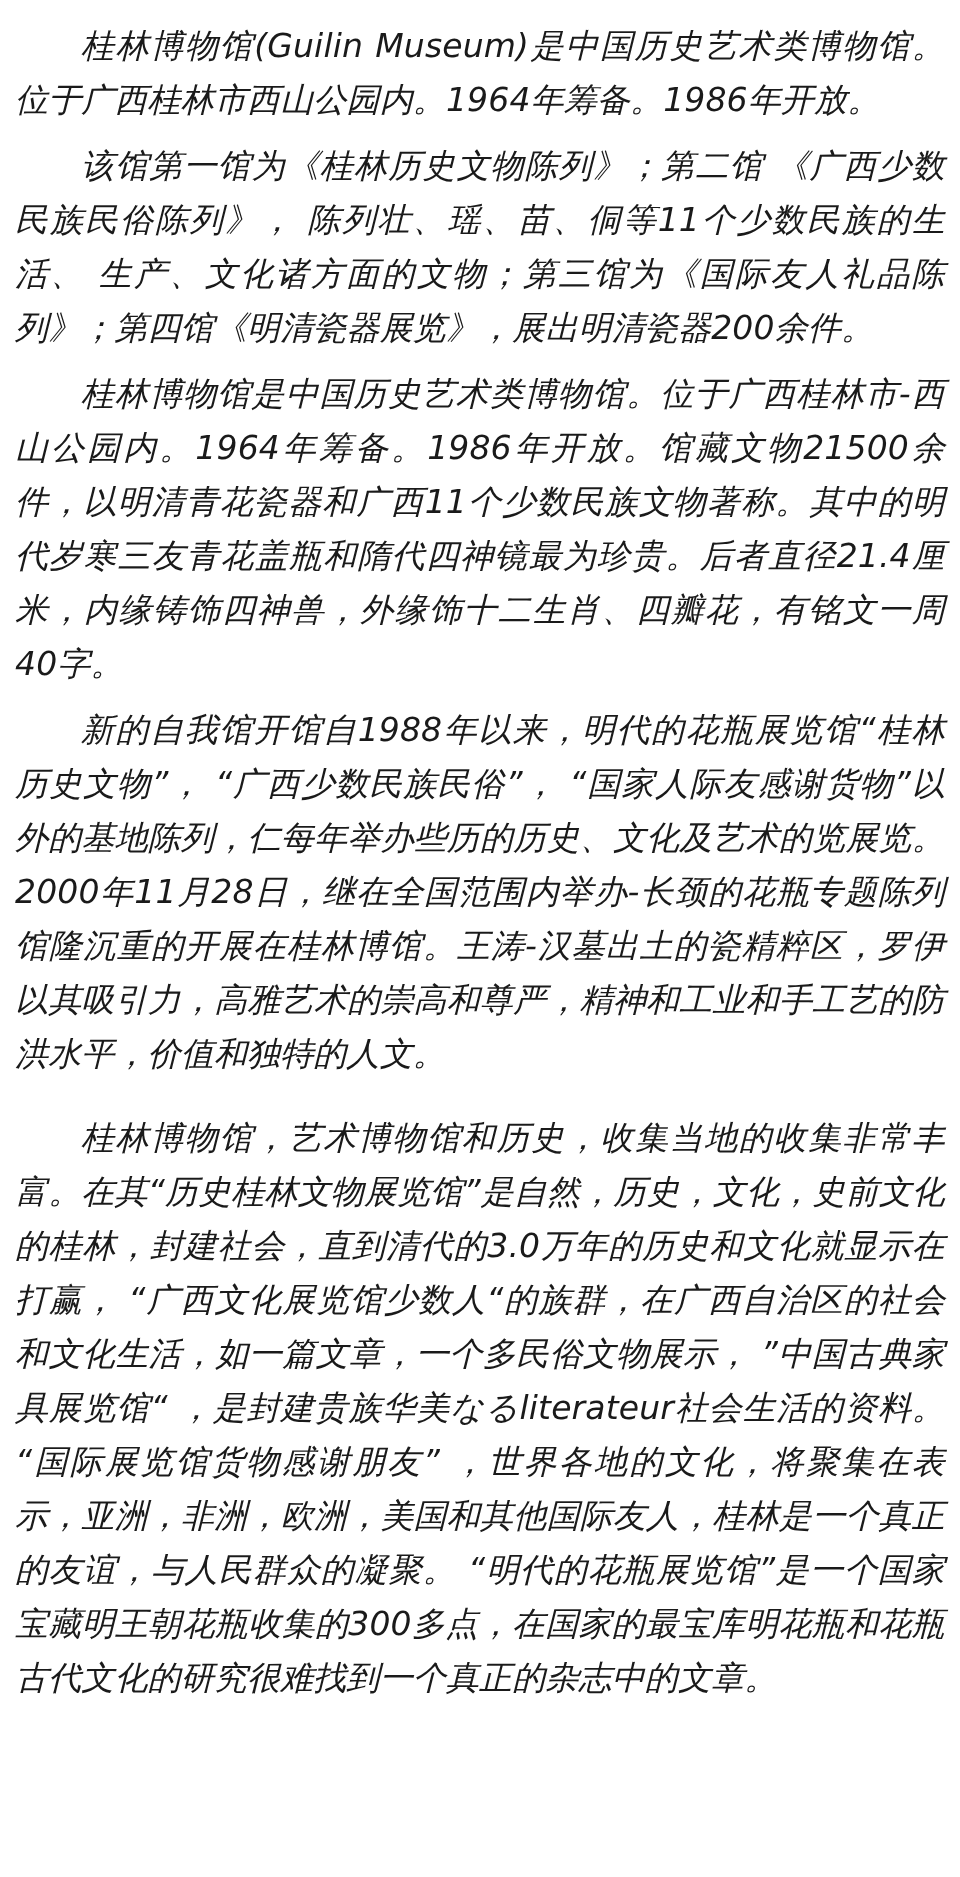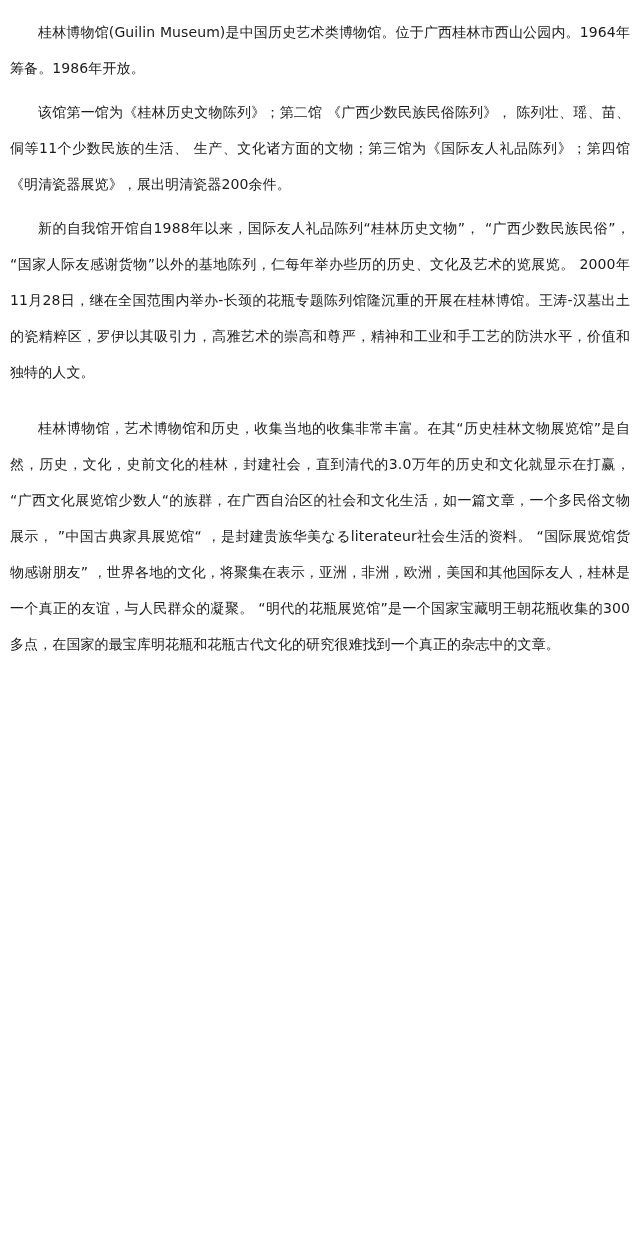--- a/index.html
+++ b/index.html
@@ -12,35 +12,37 @@
     min-height: 1251px;
     font-family: "DejaVu Sans", "Liberation Sans", sans-serif;
     color: #1a1a1a;
   }
   .page {
     width: 640px;
     box-sizing: border-box;
     padding: 14px 10px 10px 10px;
   }
   .para {
-    font-size: 14px;
+    font-size: 22px;
     line-height: 36px;
     text-align: justify;
     text-justify: inter-ideograph;
     text-indent: 2em;
     margin: 0 0 8px 0;
     letter-spacing: 0.1px;
     word-break: break-word;
+    font-style: italic;
   }
   .para:last-child {
     margin-bottom: 0;
     margin-top: 20px;
   }
 </style>
 </head>
 <body>
 
 <div class="page">
   <p class="para">桂林博物馆(Guilin Museum)是中国历史艺术类博物馆。位于广西桂林市西山公园内。1964年筹备。1986年开放。</p>
   <p class="para">该馆第一馆为《桂林历史文物陈列》；第二馆 《广西少数民族民俗陈列》， 陈列壮、瑶、苗、侗等11个少数民族的生活、 生产、文化诸方面的文物；第三馆为《国际友人礼品陈列》；第四馆《明清瓷器展览》，展出明清瓷器200余件。</p>
-  <p class="para">新的自我馆开馆自1988年以来，国际友人礼品陈列“桂林历史文物”， “广西少数民族民俗”， “国家人际友感谢货物”以外的基地陈列，仁每年举办些历的历史、文化及艺术的览展览。 2000年11月28日，继在全国范围内举办-长颈的花瓶专题陈列馆隆沉重的开展在桂林博馆。王涛-汉墓出土的瓷精粹区，罗伊以其吸引力，高雅艺术的崇高和尊严，精神和工业和手工艺的防洪水平，价值和独特的人文。</p>
+  <p class="para">桂林博物馆是中国历史艺术类博物馆。位于广西桂林市-西山公园内。1964年筹备。1986年开放。馆藏文物21500余件，以明清青花瓷器和广西11个少数民族文物著称。其中的明代岁寒三友青花盖瓶和隋代四神镜最为珍贵。后者直径21.4厘米，内缘铸饰四神兽，外缘饰十二生肖、四瓣花，有铭文一周40字。</p>
+  <p class="para">新的自我馆开馆自1988年以来，明代的花瓶展览馆“桂林历史文物”， “广西少数民族民俗”， “国家人际友感谢货物”以外的基地陈列，仁每年举办些历的历史、文化及艺术的览展览。 2000年11月28日，继在全国范围内举办-长颈的花瓶专题陈列馆隆沉重的开展在桂林博馆。王涛-汉墓出土的瓷精粹区，罗伊以其吸引力，高雅艺术的崇高和尊严，精神和工业和手工艺的防洪水平，价值和独特的人文。</p>
   <p class="para">桂林博物馆，艺术博物馆和历史，收集当地的收集非常丰富。在其“历史桂林文物展览馆”是自然，历史，文化，史前文化的桂林，封建社会，直到清代的3.0万年的历史和文化就显示在打赢， “广西文化展览馆少数人“的族群，在广西自治区的社会和文化生活，如一篇文章，一个多民俗文物展示， ”中国古典家具展览馆“ ，是封建贵族华美なるliterateur社会生活的资料。 “国际展览馆货物感谢朋友” ，世界各地的文化，将聚集在表示，亚洲，非洲，欧洲，美国和其他国际友人，桂林是一个真正的友谊，与人民群众的凝聚。 “明代的花瓶展览馆”是一个国家宝藏明王朝花瓶收集的300多点，在国家的最宝库明花瓶和花瓶古代文化的研究很难找到一个真正的杂志中的文章。</p>
 </div>
 
 </body></html>

